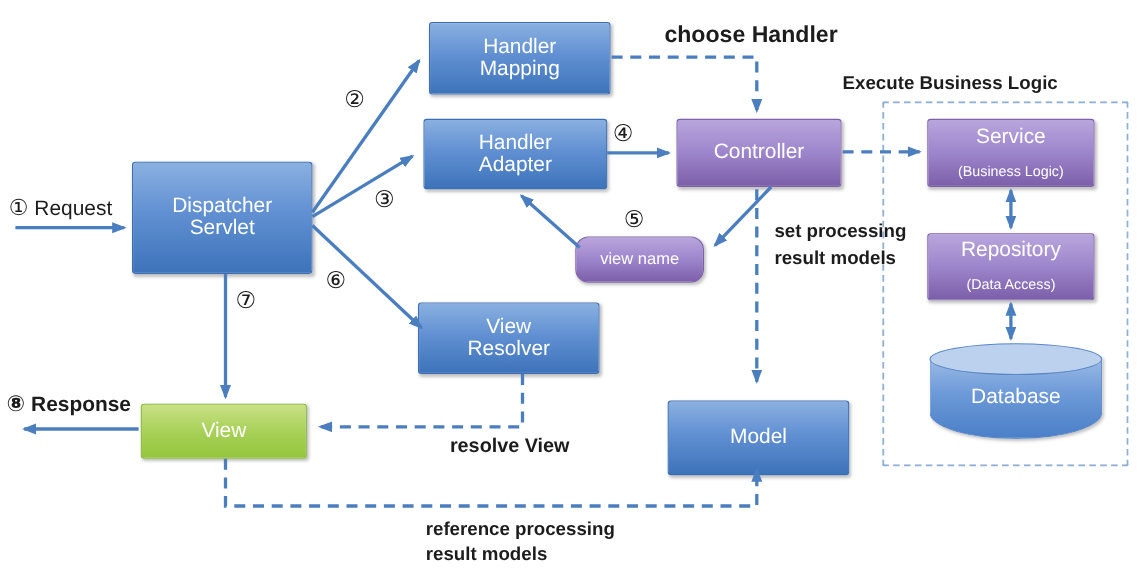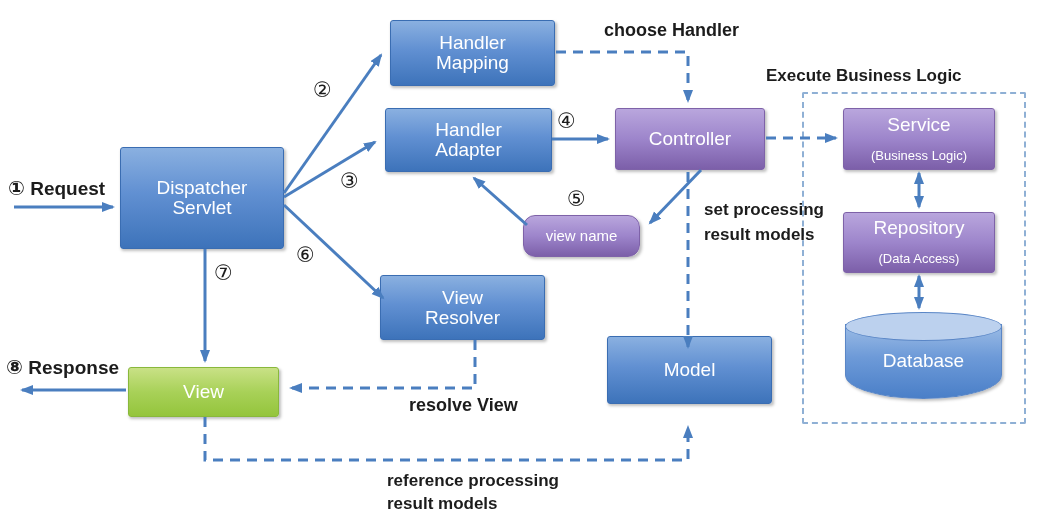--- a/index.html
+++ b/index.html
@@ -120,50 +120,50 @@
   </div>
 
   <div class="node blue" style="left:380px;top:275px;width:163px;height:63px;">
     <span class="lbl" style="max-width:90px;">View Resolver</span>
   </div>
 
   <div class="node green" style="left:128px;top:367px;width:149px;height:48px;">
     <span class="lbl">View</span>
   </div>
 
-  <div class="node blue" style="left:607px;top:336px;width:163px;height:66px;">
+  <div class="node blue" style="left:607px;top:364px;width:163px;height:66px;">
     <span class="lbl">Model</span>
   </div>
 
   <div class="node purple" style="left:843px;top:108px;width:150px;height:60px;">
     <span class="lbl">Service</span>
     <span class="sub">(Business Logic)</span>
   </div>
 
   <div class="node purple" style="left:843px;top:212px;width:150px;height:59px;">
     <span class="lbl">Repository</span>
     <span class="sub">(Data Access)</span>
   </div>
 
   <div class="cyl-body">
     <span>Database</span>
   </div>
   <div class="cyl-top"></div>
 
-  <div class="ann" style="left:8px;top:176px;font-size:19px;font-weight:700;text-align:right;">
+  <div class="ann" style="left:8px;top:176px;font-size:19px;font-weight:400;text-align:right;">
     <span class="bigstep">①</span>
     <span>Request</span>
   </div>
 
   <div class="ann" style="left:6px;top:355px;font-size:19px;font-weight:700;">
     <span class="bigstep">⑧</span>
     <span>Response</span>
   </div>
 
-  <div class="ann" style="left:604px;top:20px;font-size:18px;">choose Handler</div>
+  <div class="ann" style="left:604px;top:20px;font-size:21px;">choose Handler</div>
 
   <div class="ann" style="left:766px;top:66px;font-size:17px;">Execute Business Logic</div>
 
   <div class="ann" style="left:704px;top:197px;font-size:17px;line-height:25px;">
     <div>set processing</div>
     <div>result models</div>
   </div>
 
   <div class="ann" style="left:409px;top:395px;font-size:18px;">resolve View</div>
 

